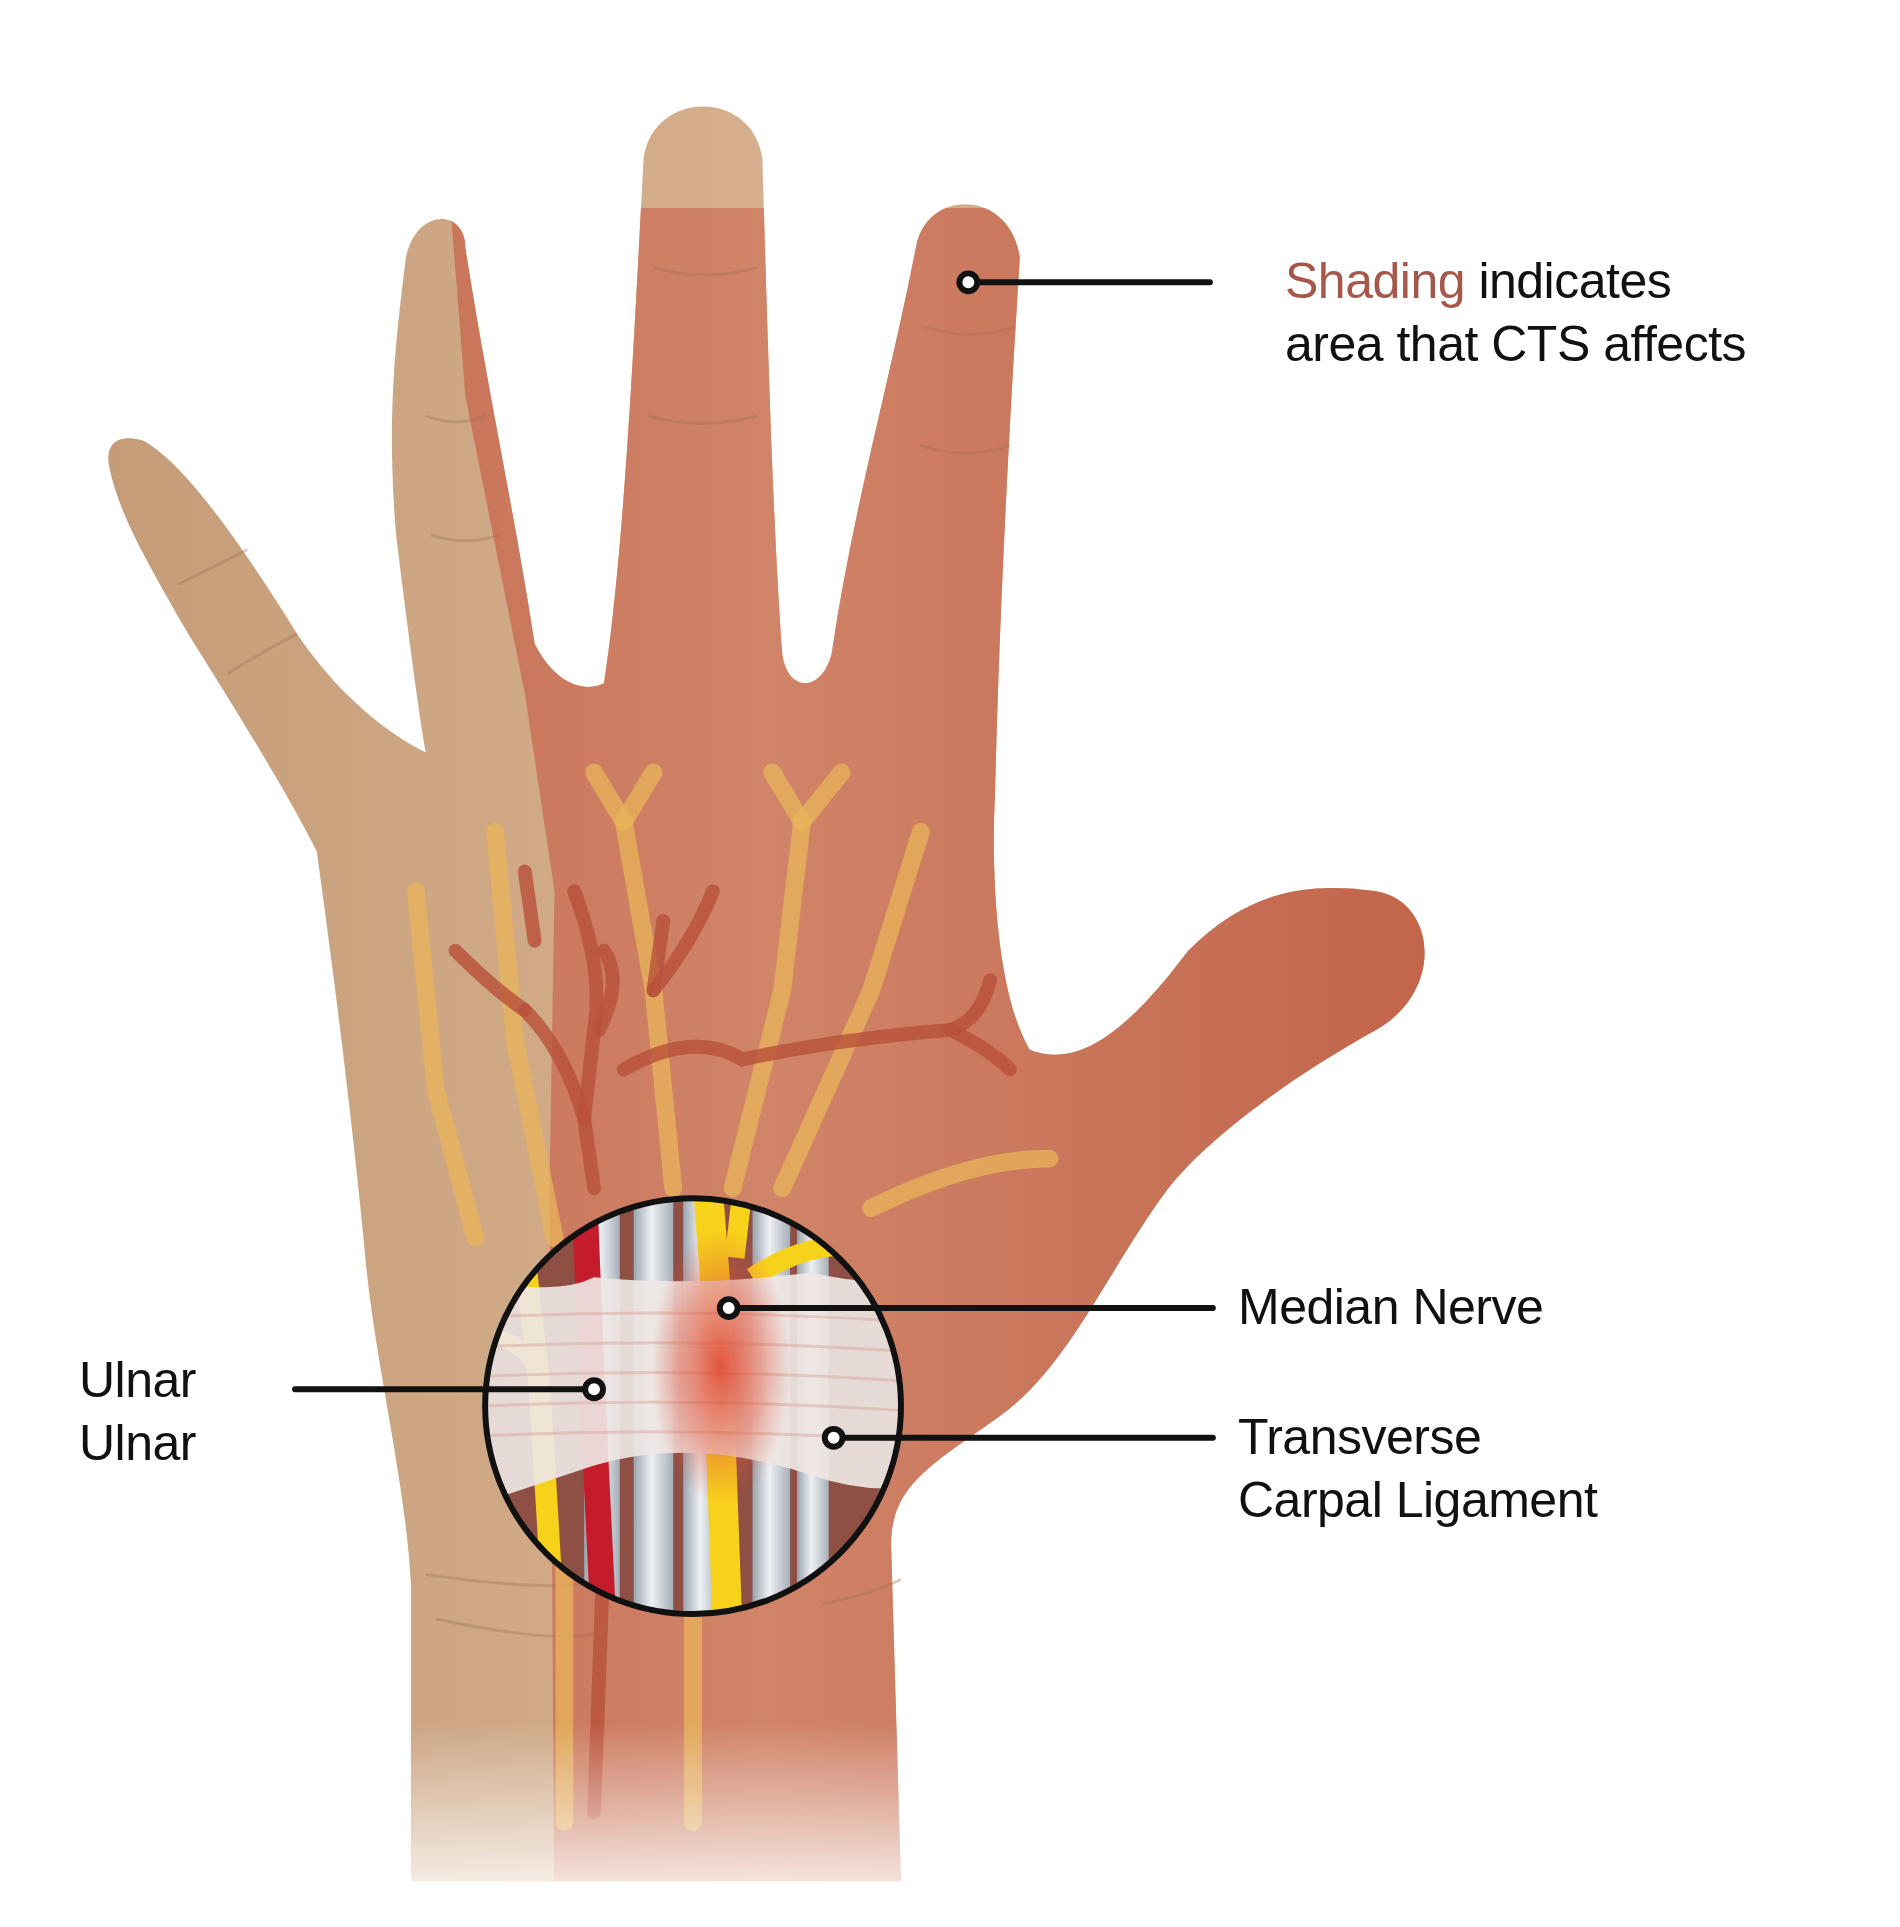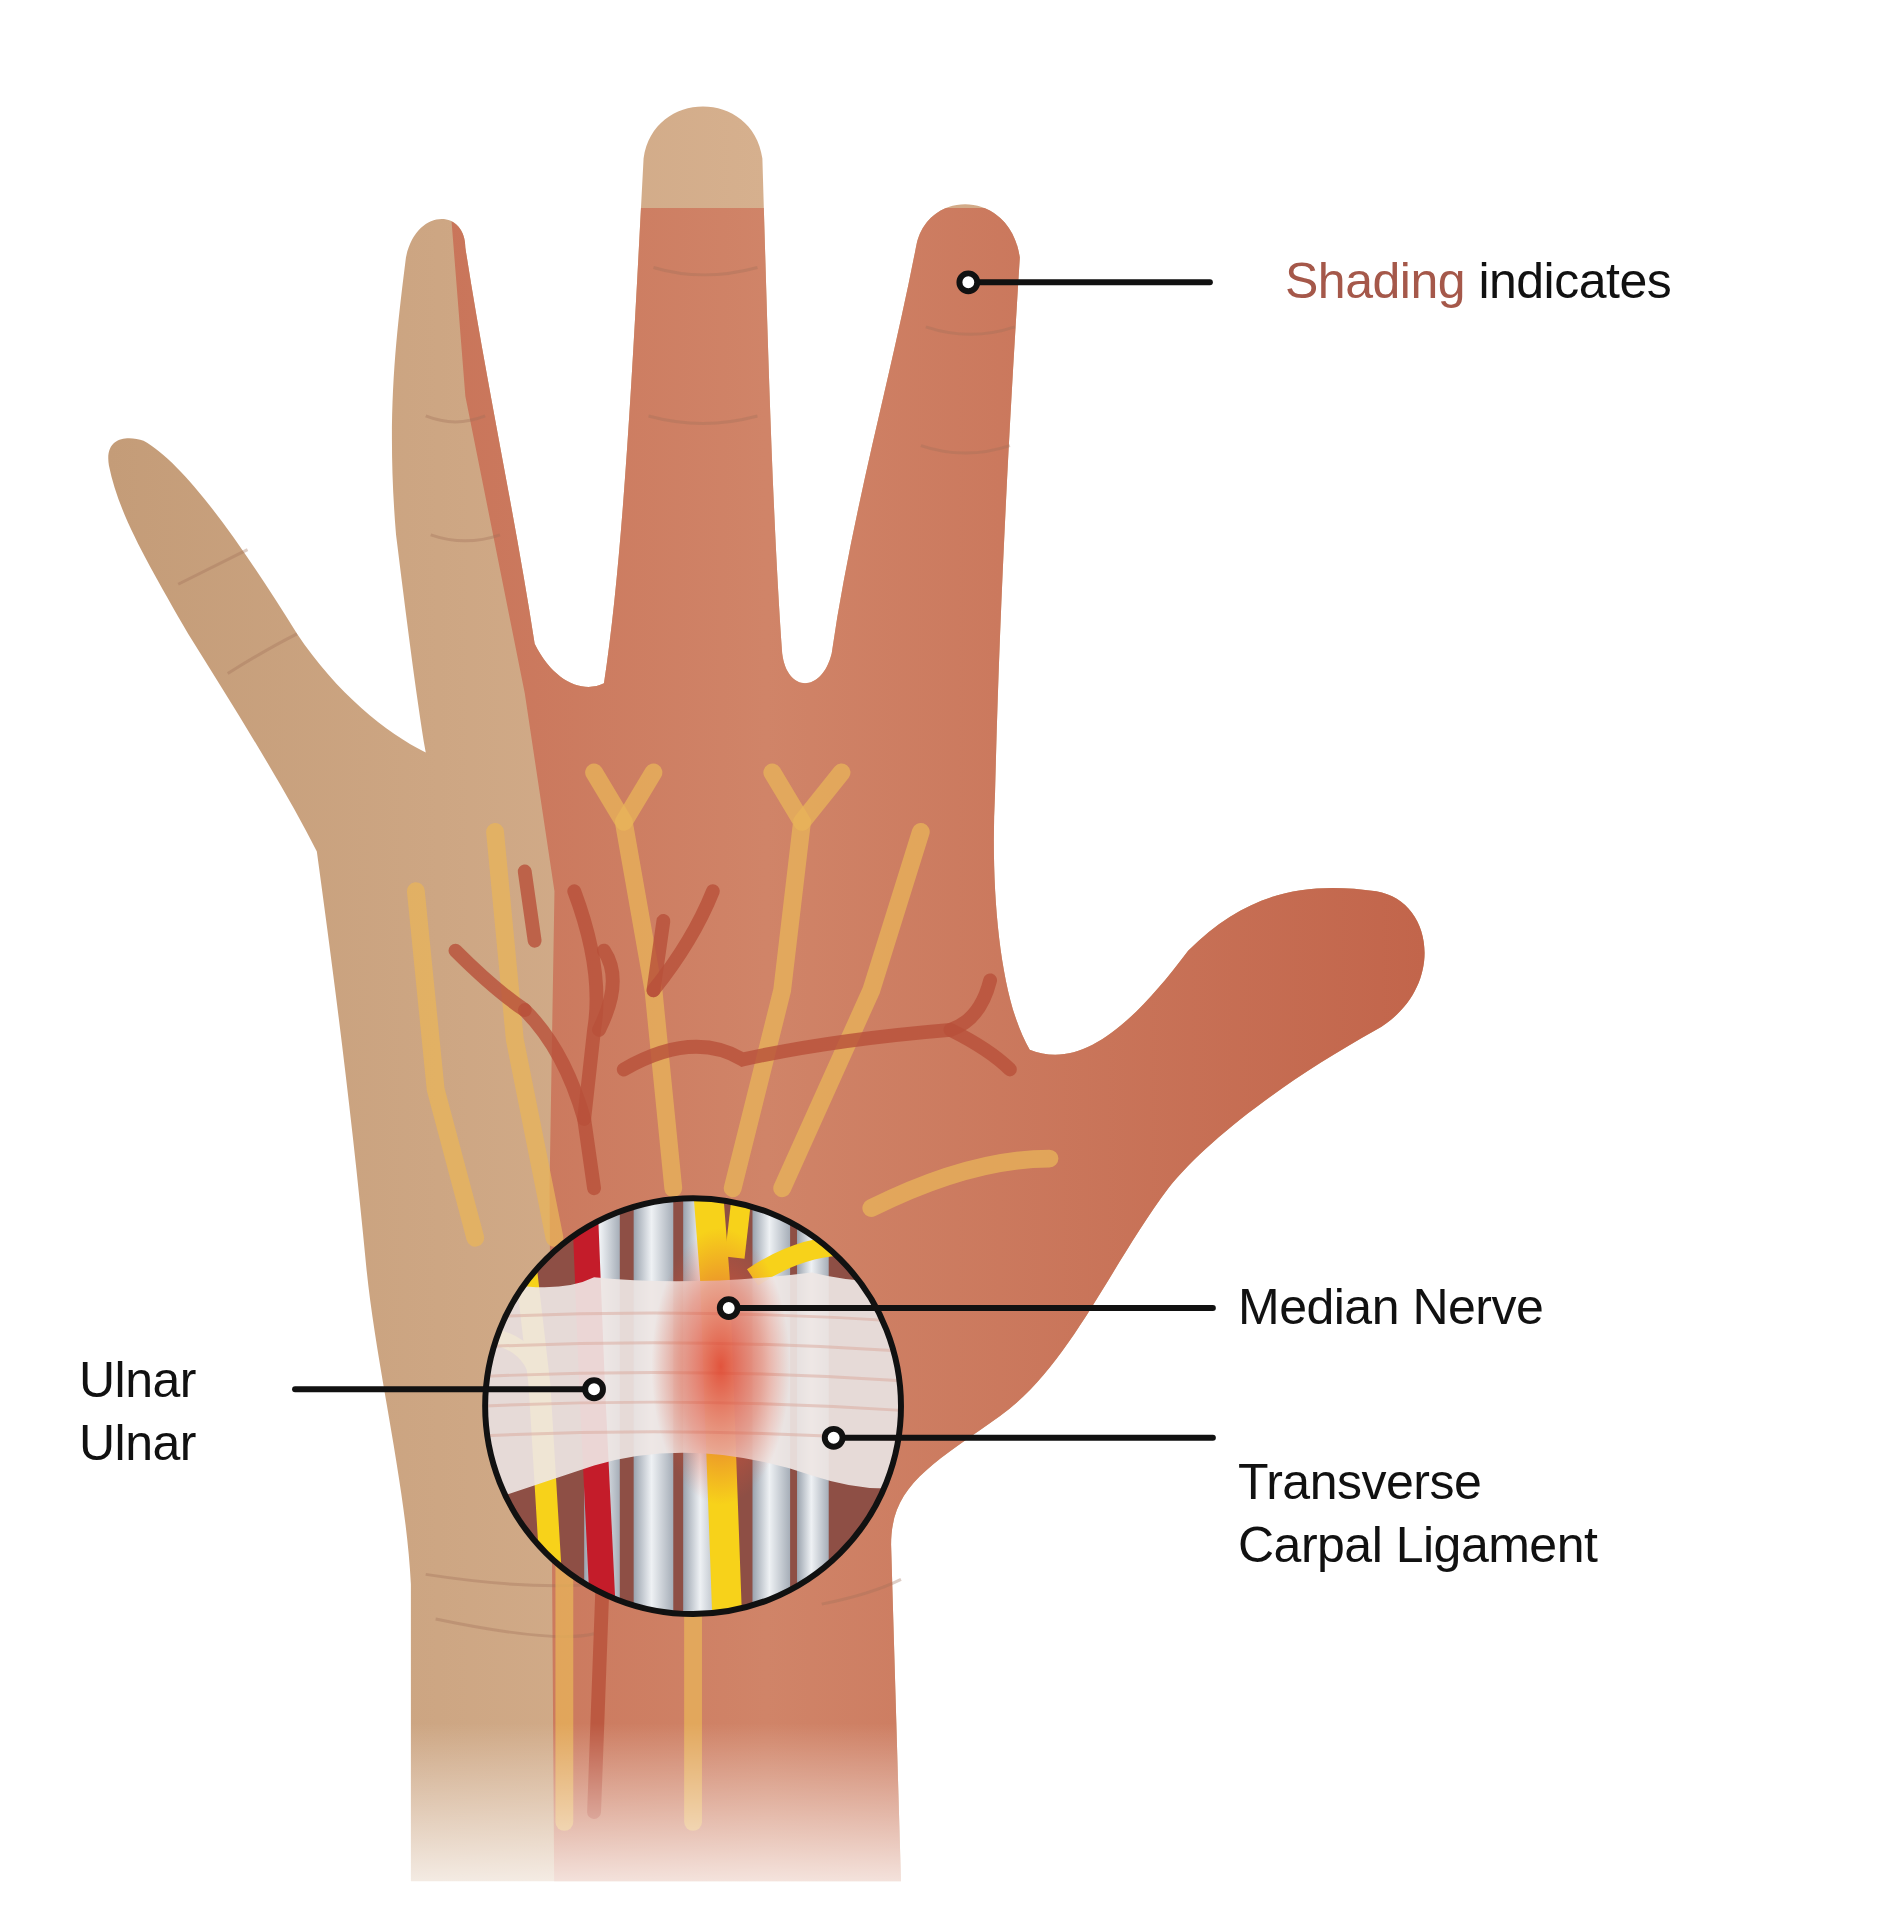--- a/index.html
+++ b/index.html
@@ -195,25 +195,26 @@
     <circle cx="978" cy="285" r="9"></circle>
     <circle cx="736" cy="1321" r="9"></circle>
     <circle cx="842" cy="1452" r="9"></circle>
     <circle cx="600" cy="1403" r="9"></circle>
   </g>
 </svg>
 
   
   <div class="label" style="left:1285px; top:250px;">
     <div><span class="accent">Shading</span><span> indicates</span></div>
+    <div>area that CTS affects</div>
   </div>
 
   <div class="label" style="left:1238px; top:1276px;text-align:center;">Median Nerve</div>
 
-  <div class="label" style="left:1238px; top:1406px;margin-top:45px;">
+  <div class="label" style="left:1238px; top:1406px;">
     <div>Transverse</div>
     <div>Carpal Ligament</div>
   </div>
 
   <div class="label right" style="left:79px; width:193px; top:1349px;">
     <div>Ulnar</div>
     <div>Ulnar</div>
   </div>
 </div>
 

